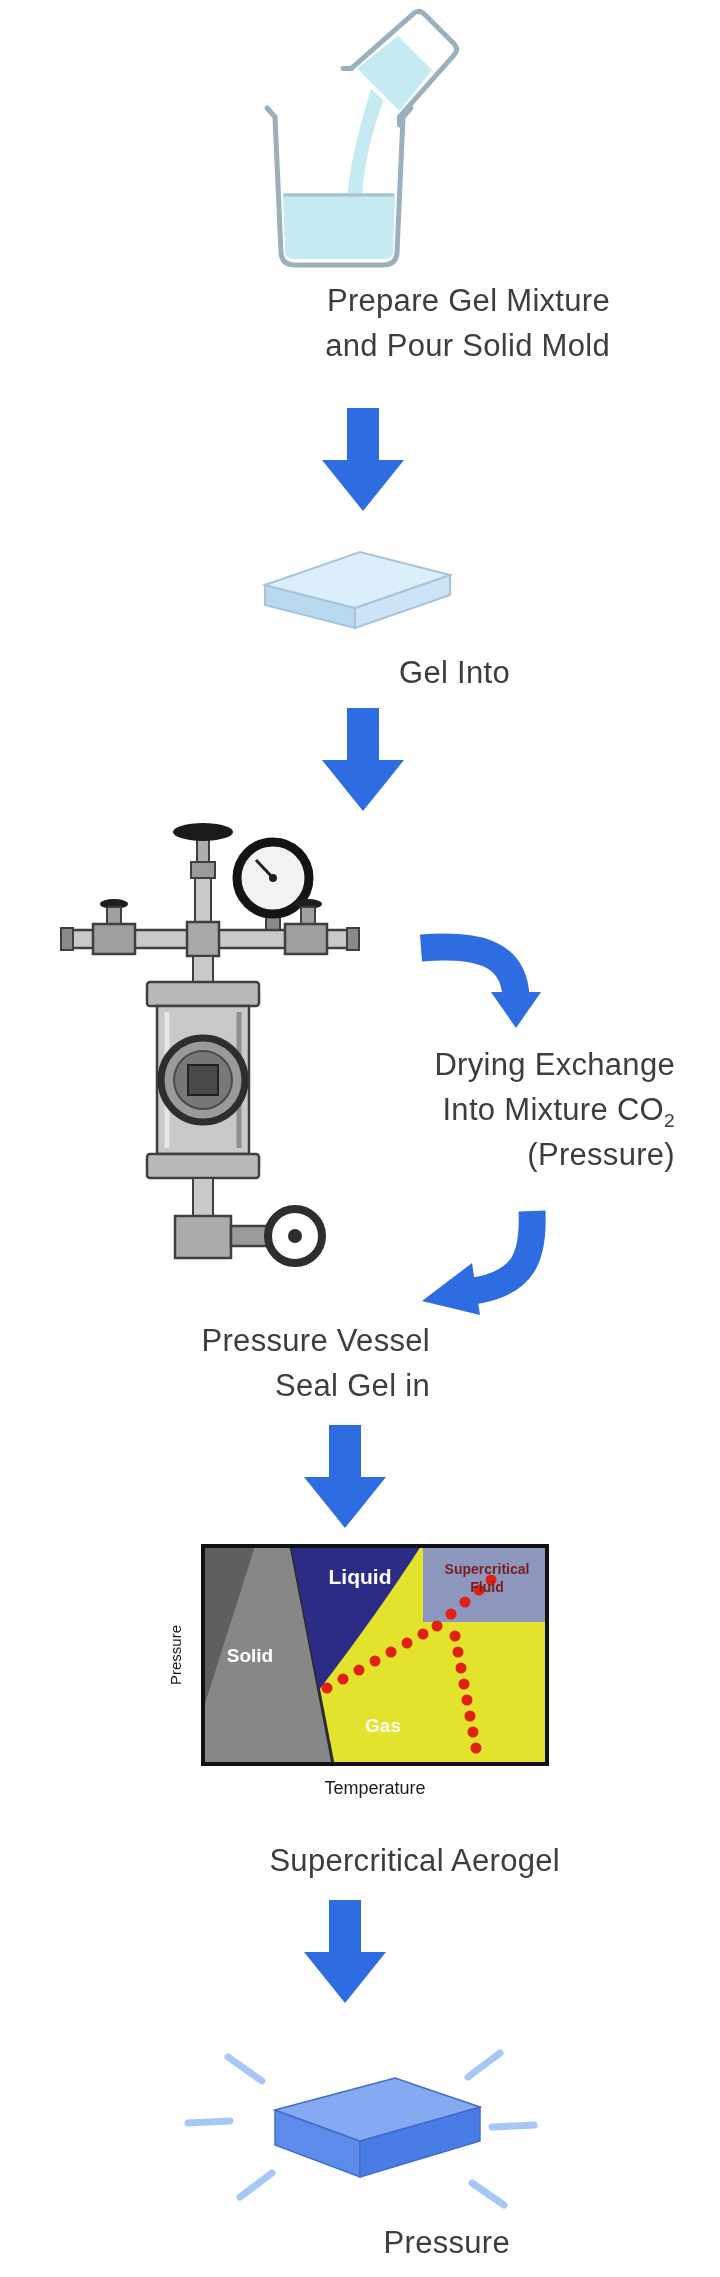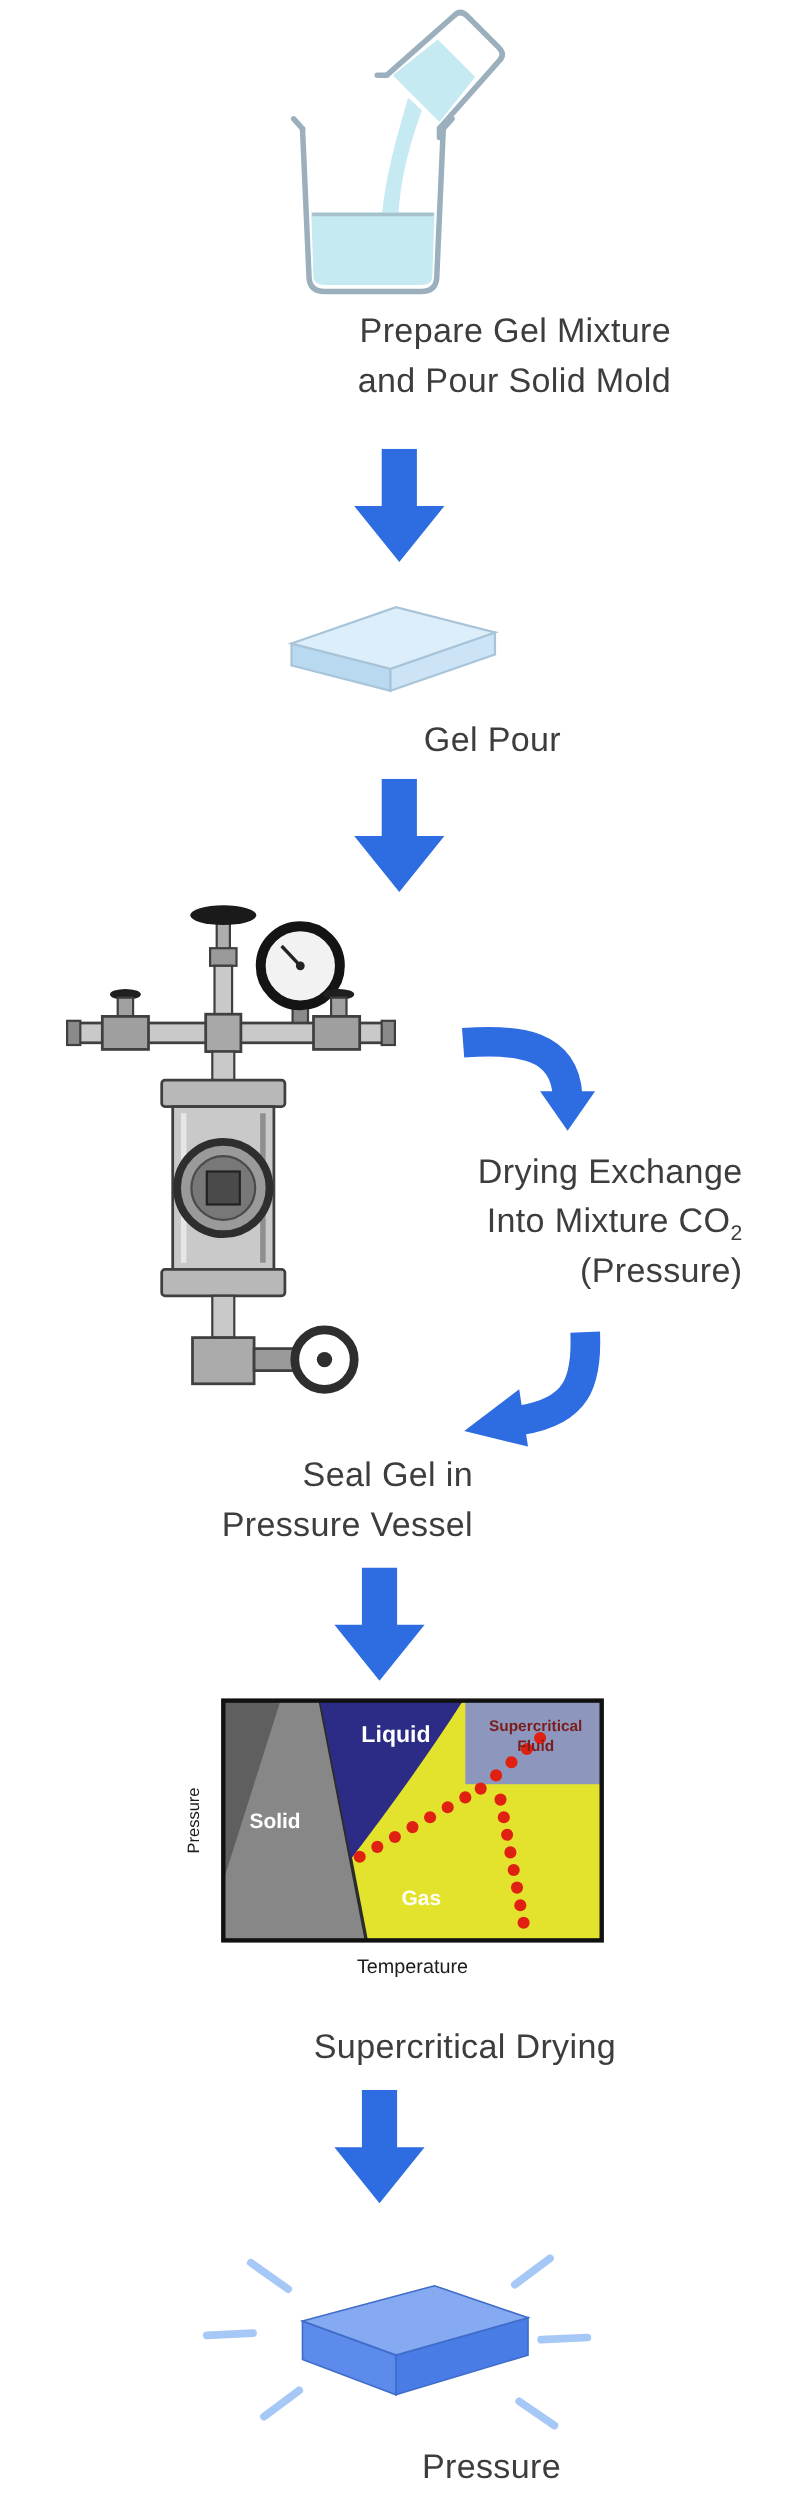--- a/index.html
+++ b/index.html
@@ -64,21 +64,21 @@
   <svg class="abs" style="left:318px;top:408px;" width="90" height="105" viewBox="0 0 90 105">
     <polygon class="fill-arrow" points="29,0 61,0 61,52 86,52 45,103 4,52 29,52"></polygon>
   </svg>
 
   <svg class="abs" style="left:250px;top:540px;" width="215" height="95" viewBox="0 0 215 95">
     <polygon points="15,45 105,68 105,88 15,65" style="fill:var(--gel-front);stroke:#a8c4d8;" stroke-width="2"></polygon>
     <polygon points="105,68 200,35 200,55 105,88" style="fill:var(--gel-side);stroke:#a8c4d8;" stroke-width="2"></polygon>
     <polygon points="15,45 110,12 200,35 105,68" style="fill:var(--gel-top);stroke:#a8c4d8;" stroke-width="2"></polygon>
   </svg>
 
-  <div class="caption" style="left:210px;top:650px;width:300px;">Gel Pour</div>
+  <div class="caption" style="left:210px;top:650px;width:300px;">Gel Into</div>
 
   <svg class="abs" style="left:318px;top:708px;" width="90" height="105" viewBox="0 0 90 105">
     <polygon class="fill-arrow" points="29,0 61,0 61,52 86,52 45,103 4,52 29,52"></polygon>
   </svg>
 
   <svg class="abs" style="left:55px;top:818px;" width="330" height="475" viewBox="0 0 330 475">
 
     <g>
       <rect x="142" y="18" width="12" height="28" style="fill:var(--vessel-mid);" class="vessel-stroke" stroke-width="2"></rect>
       <ellipse cx="148" cy="14" rx="30" ry="9" fill="#1a1a1a"></ellipse>
@@ -137,22 +137,22 @@
     <div><span>Into Mixture CO</span><sub>2</sub></div>
     <div>(Pressure)</div>
   </div>
 
   <svg class="abs" style="left:408px;top:1205px;" width="150" height="115" viewBox="0 0 150 115">
     <path class="stroke-arrow" d="M124,6 C126,52 116,78 66,86" stroke-width="27"></path>
     <polygon class="fill-arrow" points="64,58 72,110 14,96"></polygon>
   </svg>
 
   <div class="caption" style="left:85px;top:1318px;width:345px;">
+    <div>Pressure Vessel</div>
     <div>Seal Gel in</div>
-    <div>Pressure Vessel</div>
   </div>
 
   <svg class="abs" style="left:300px;top:1425px;" width="90" height="105" viewBox="0 0 90 105">
     <polygon class="fill-arrow" points="29,0 61,0 61,52 86,52 45,103 4,52 29,52"></polygon>
   </svg>
 
   <svg class="abs" style="left:155px;top:1540px;" width="400" height="275" viewBox="0 0 400 275">
 
     <rect x="48" y="6" width="344" height="218" style="fill:var(--pd-gas);"></rect>
 
@@ -192,21 +192,21 @@
     <text x="228" y="192" text-anchor="middle" font-size="19" font-weight="bold" style="fill:var(--pd-label-light);" opacity="0.95">Gas</text>
     <text x="332" y="34" text-anchor="middle" font-size="14" font-weight="bold" style="fill:var(--pd-sc-label);">Supercritical</text>
     <text x="332" y="52" text-anchor="middle" font-size="14" font-weight="bold" style="fill:var(--pd-sc-label);">Fluid</text>
 
     <rect x="48" y="6" width="344" height="218" fill="none" style="stroke:var(--pd-border);" stroke-width="4"></rect>
 
     <text transform="translate(26,115) rotate(-90)" text-anchor="middle" font-size="15" class="pd-axis-label">Pressure</text>
     <text x="220" y="254" text-anchor="middle" font-size="18" class="pd-axis-label">Temperature</text>
   </svg>
 
-  <div class="caption" style="left:160px;top:1838px;width:400px;">Supercritical Drying</div>
+  <div class="caption" style="left:160px;top:1838px;width:400px;">Supercritical Aerogel</div>
 
   <svg class="abs" style="left:300px;top:1900px;" width="90" height="105" viewBox="0 0 90 105">
     <polygon class="fill-arrow" points="29,0 61,0 61,52 86,52 45,103 4,52 29,52"></polygon>
   </svg>
 
   <svg class="abs" style="left:180px;top:2015px;" width="360" height="220" viewBox="0 0 360 220">
     <g style="stroke:var(--aerogel-shine);" stroke-width="7" stroke-linecap="round">
       <line x1="48" y1="42" x2="82" y2="66"></line>
       <line x1="320" y1="38" x2="288" y2="62"></line>
       <line x1="8" y1="108" x2="50" y2="106"></line>

